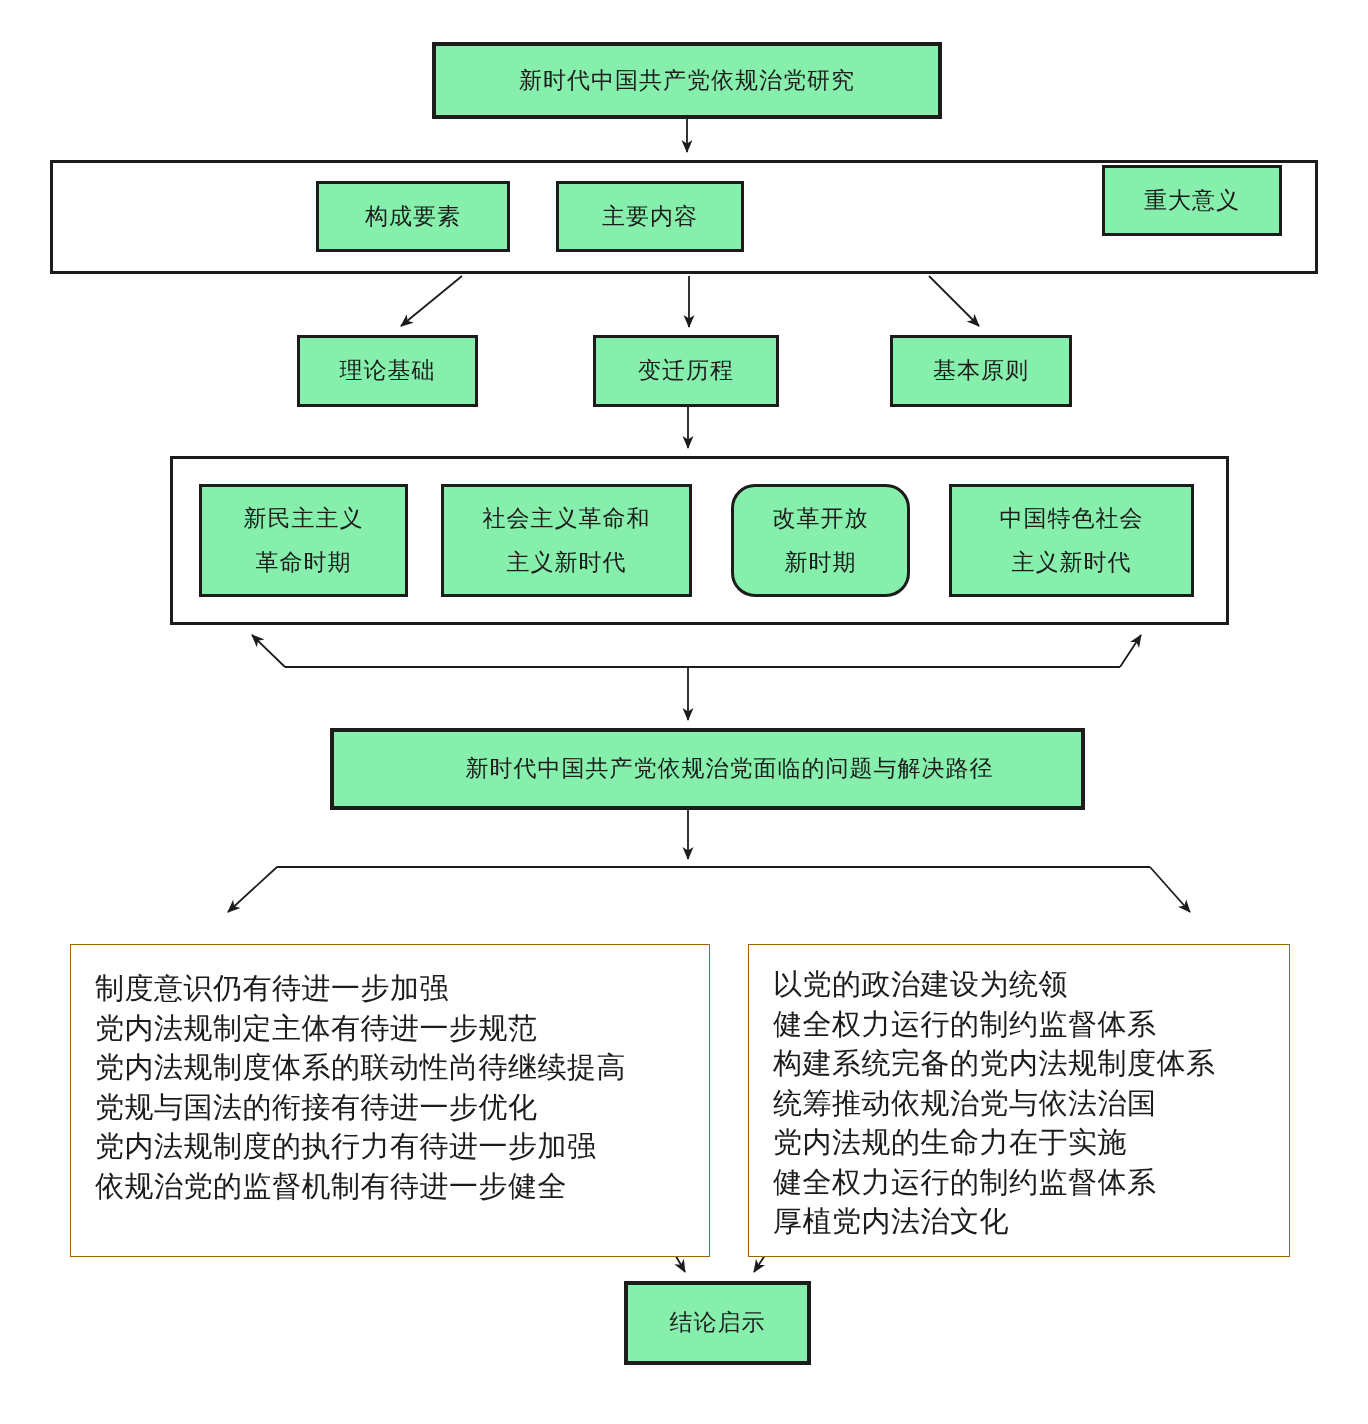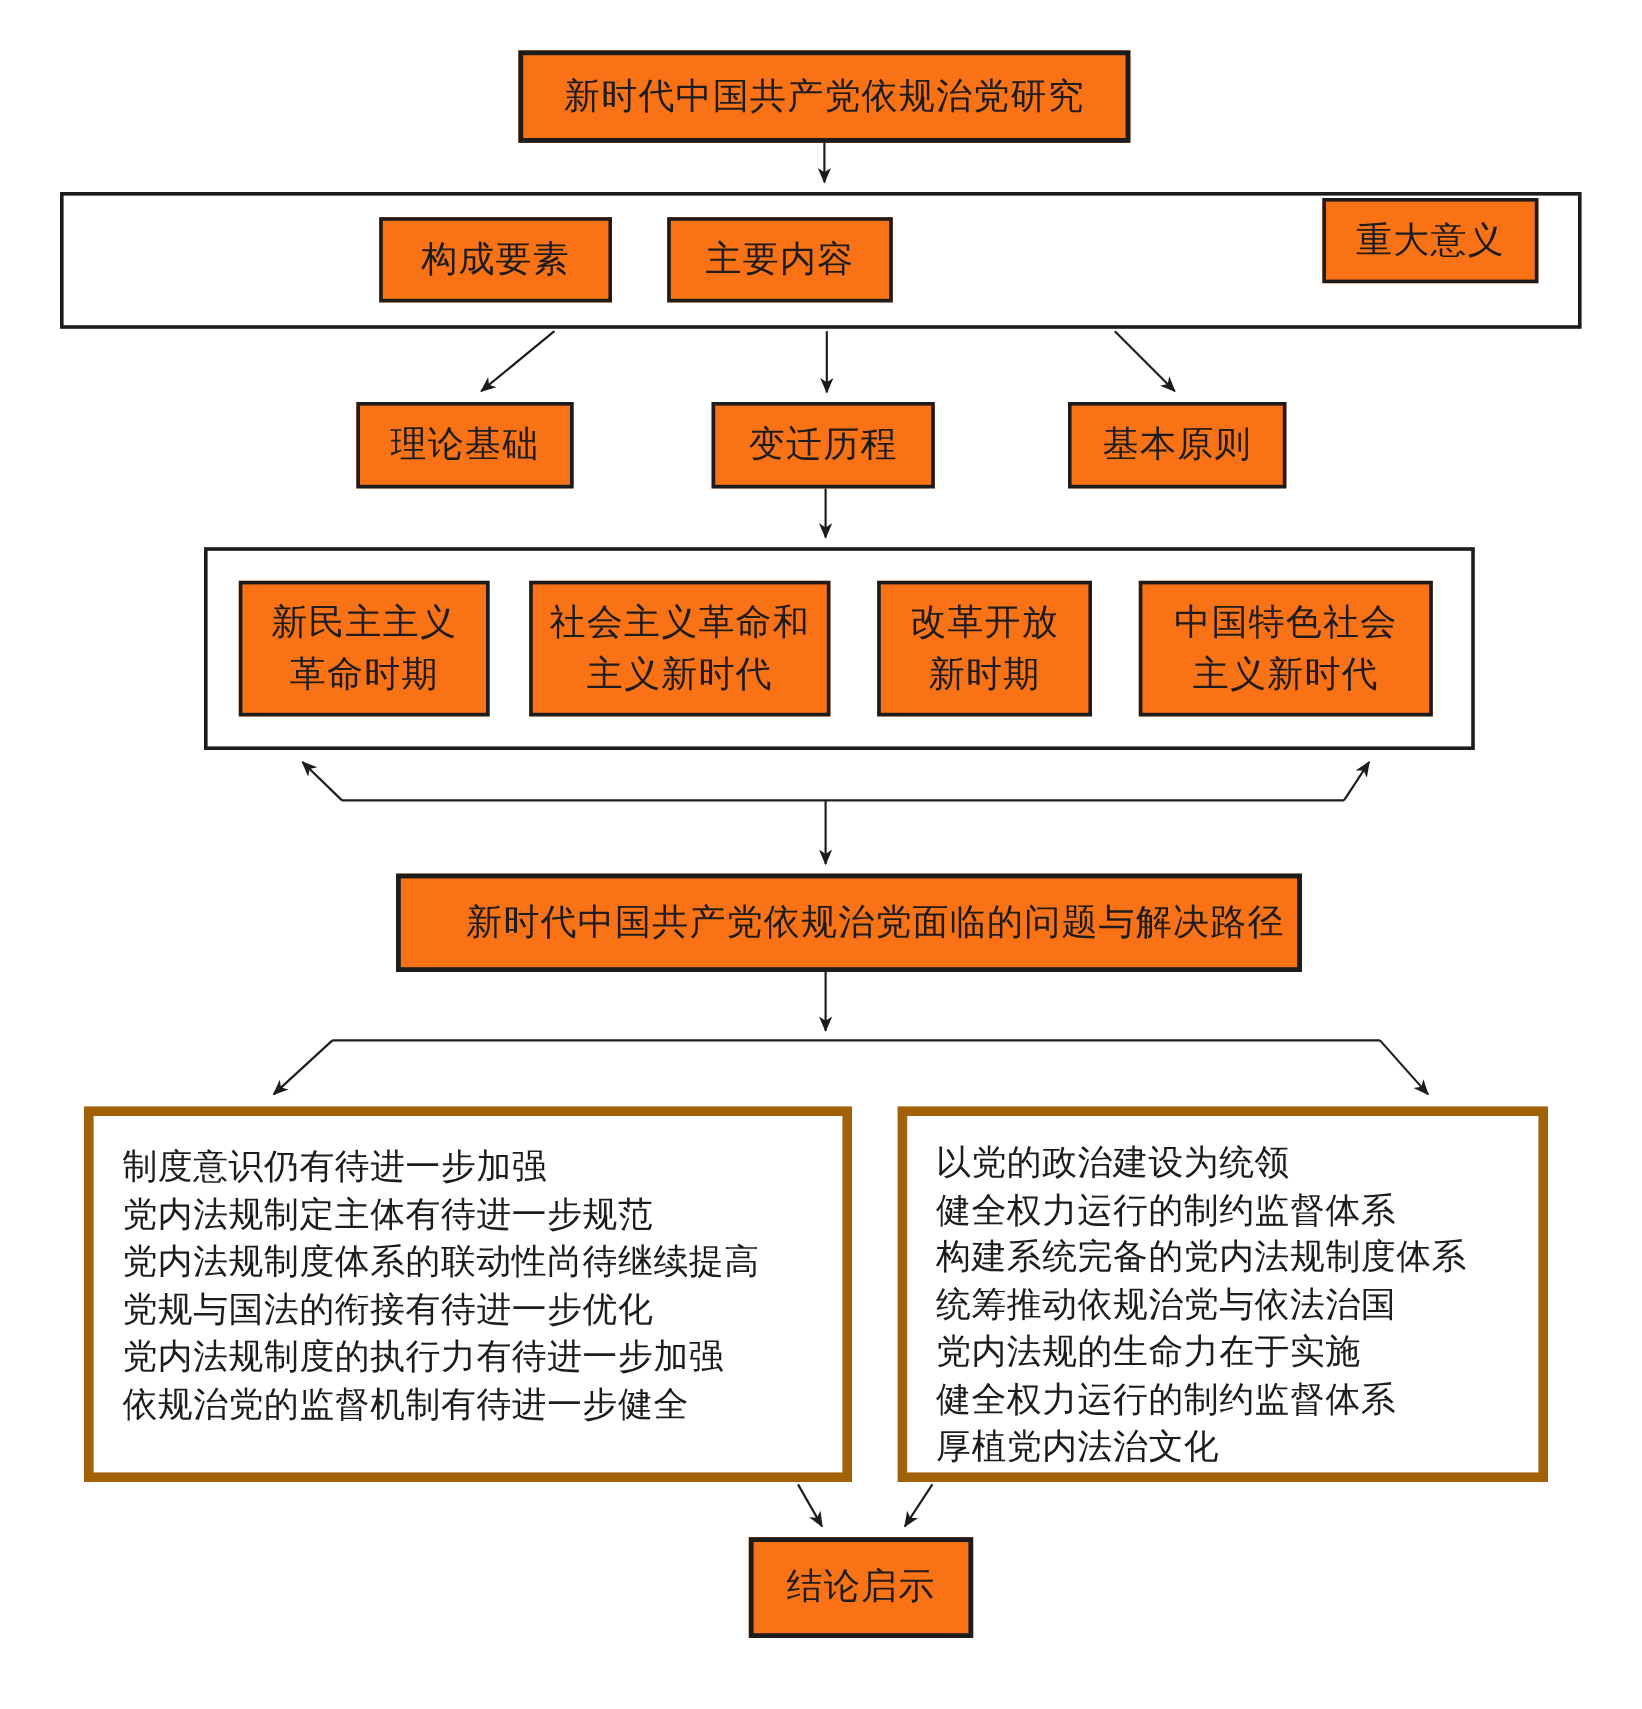--- a/index.html
+++ b/index.html
@@ -19,44 +19,45 @@
   .wires {
     position: absolute;
     left: 0; top: 0;
     width: 1368px; height: 1424px;
     pointer-events: none;
   }
   .box {
     position: absolute;
     box-sizing: border-box;
     border: 3px solid #1c1c1c;
-    background: #f97316;
+    background: #86efac;
     display: flex;
     align-items: center;
     justify-content: center;
     text-align: center;
-    font-size: 30px;
+    font-size: 23px;
     letter-spacing: 1px;
     line-height: 42px;
     white-space: nowrap;
   }
   .box.heavy { border-width: 4px; }
   .group {
     position: absolute;
     box-sizing: border-box;
     border: 3px solid #1c1c1c;
     background: #ffffff;
   }
   .twoline { flex-direction: column; line-height: 44px; }
   .list-box {
     position: absolute;
     box-sizing: border-box;
-    border: 8px solid #a16207;
+    border: 1px solid #a16207;
     background: #ffffff;
     padding: 24px 6px 0 24px;
+    margin-top: 22px;
   }
   .list-line {
     font-size: 29px;
     letter-spacing: 0.5px;
     line-height: 39.5px;
     white-space: nowrap;
   }
 </style>
 </head>
 <body>
@@ -116,21 +117,21 @@
 
   <div class="group" style="left:170px; top:456px; width:1059px; height:169px;">
     <div class="box twoline" style="left:26px; top:25px; width:209px; height:113px;">
       <span>新民主主义</span>
       <span>革命时期</span>
     </div>
     <div class="box twoline" style="left:268px; top:25px; width:251px; height:113px;">
       <span>社会主义革命和</span>
       <span>主义新时代</span>
     </div>
-    <div class="box twoline" style="left:558px; top:25px; width:179px; height:113px;">
+    <div class="box twoline" style="left:558px; top:25px; width:179px; height:113px;border-radius:24px;">
       <span>改革开放</span>
       <span>新时期</span>
     </div>
     <div class="box twoline" style="left:776px; top:25px; width:245px; height:113px;">
       <span>中国特色社会</span>
       <span>主义新时代</span>
     </div>
   </div>
 
   <div class="box heavy" style="left:330px; top:728px; width:755px; height:82px;padding-left:44px;">

